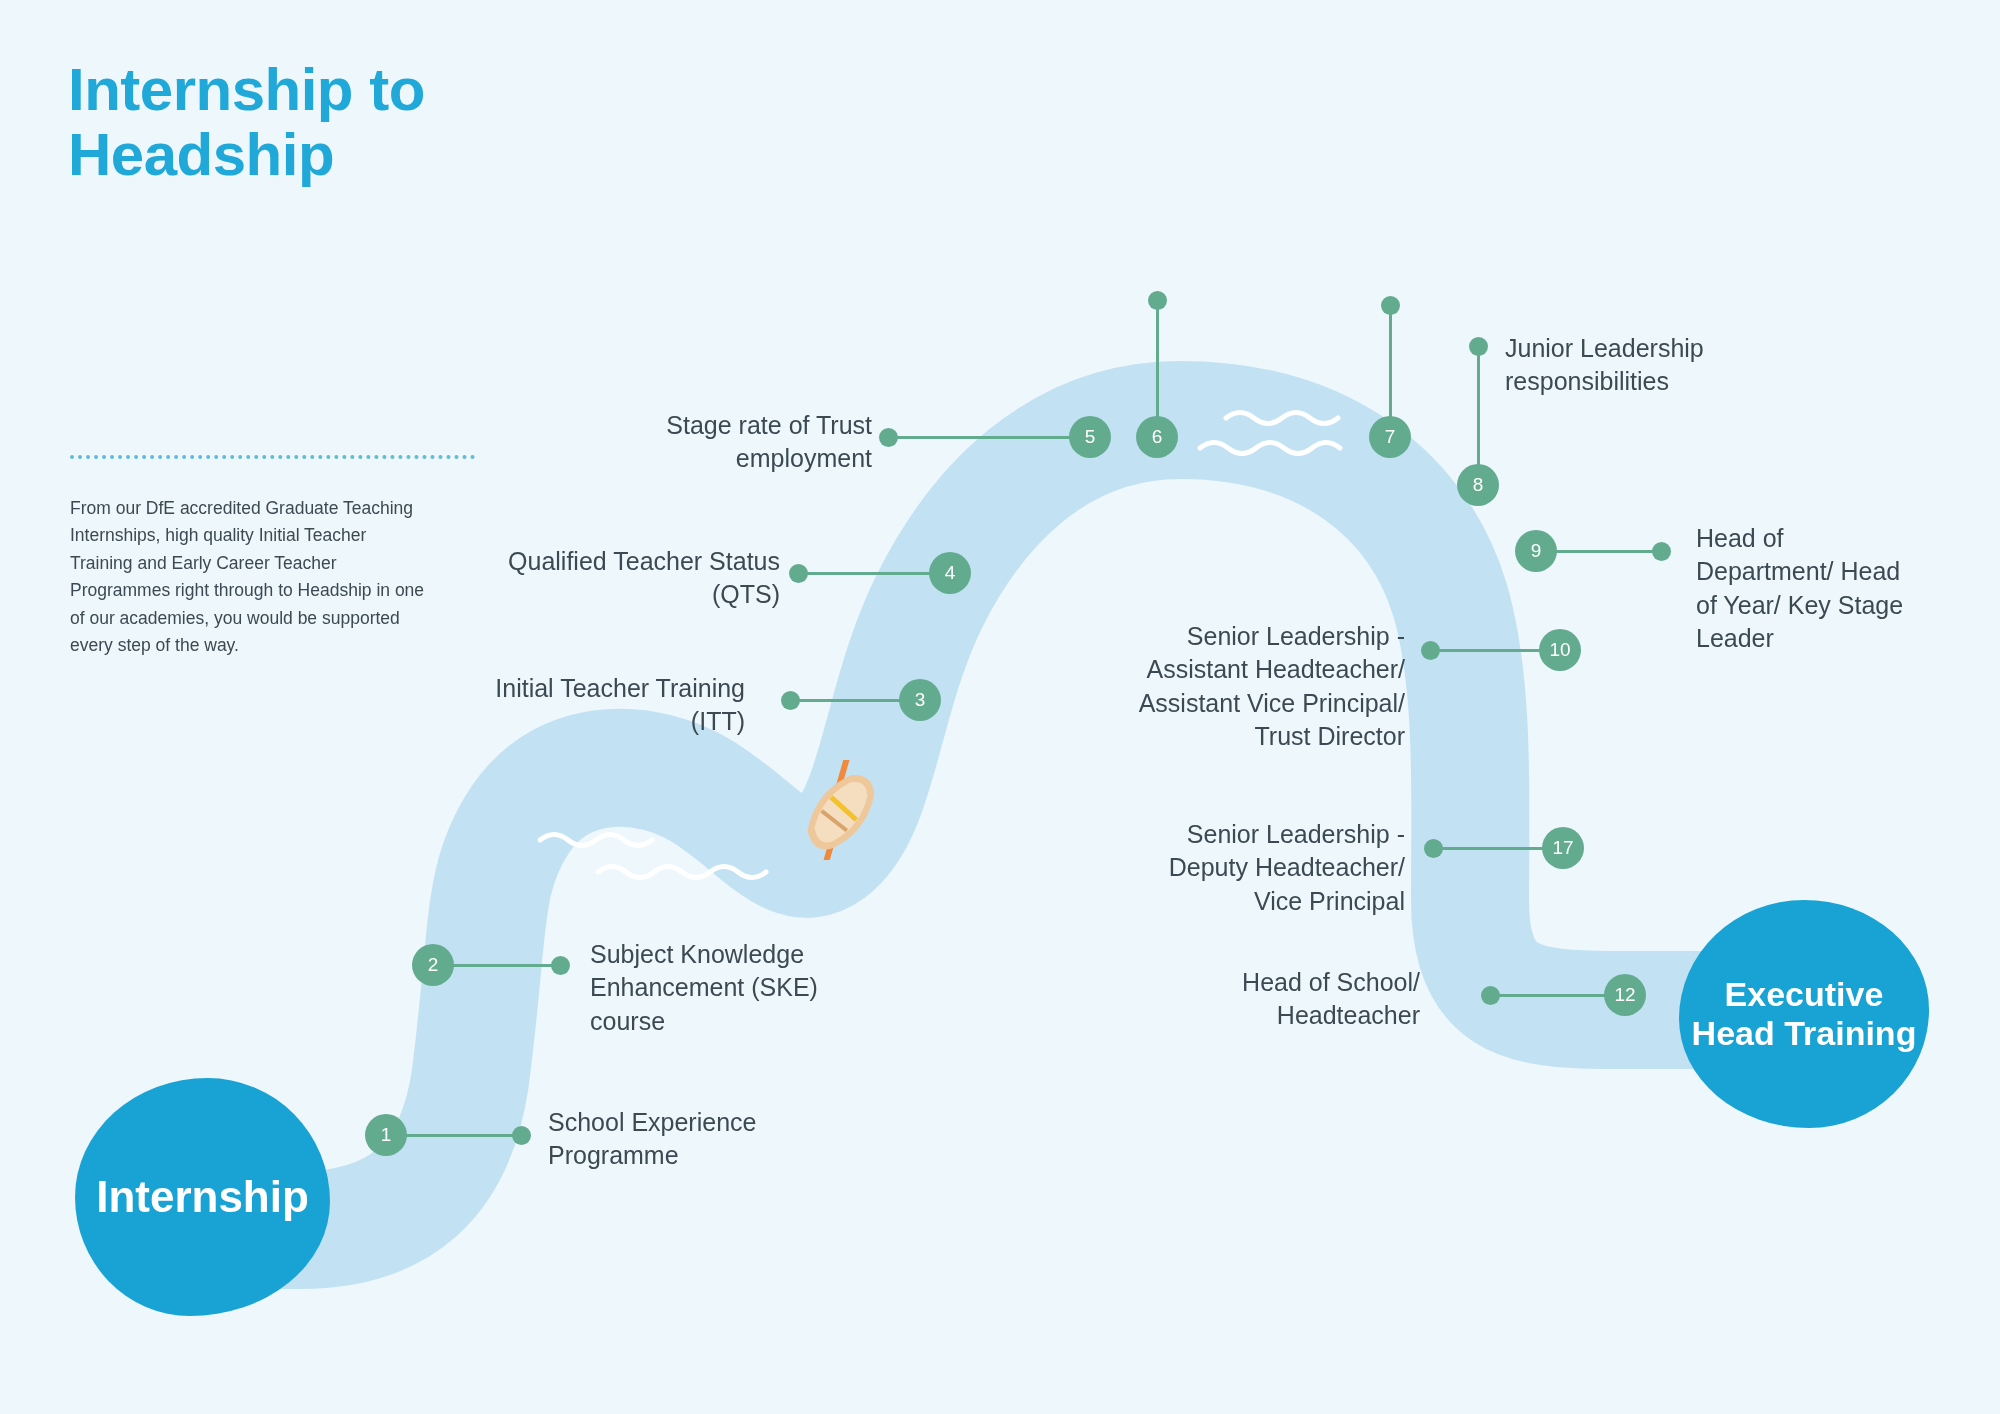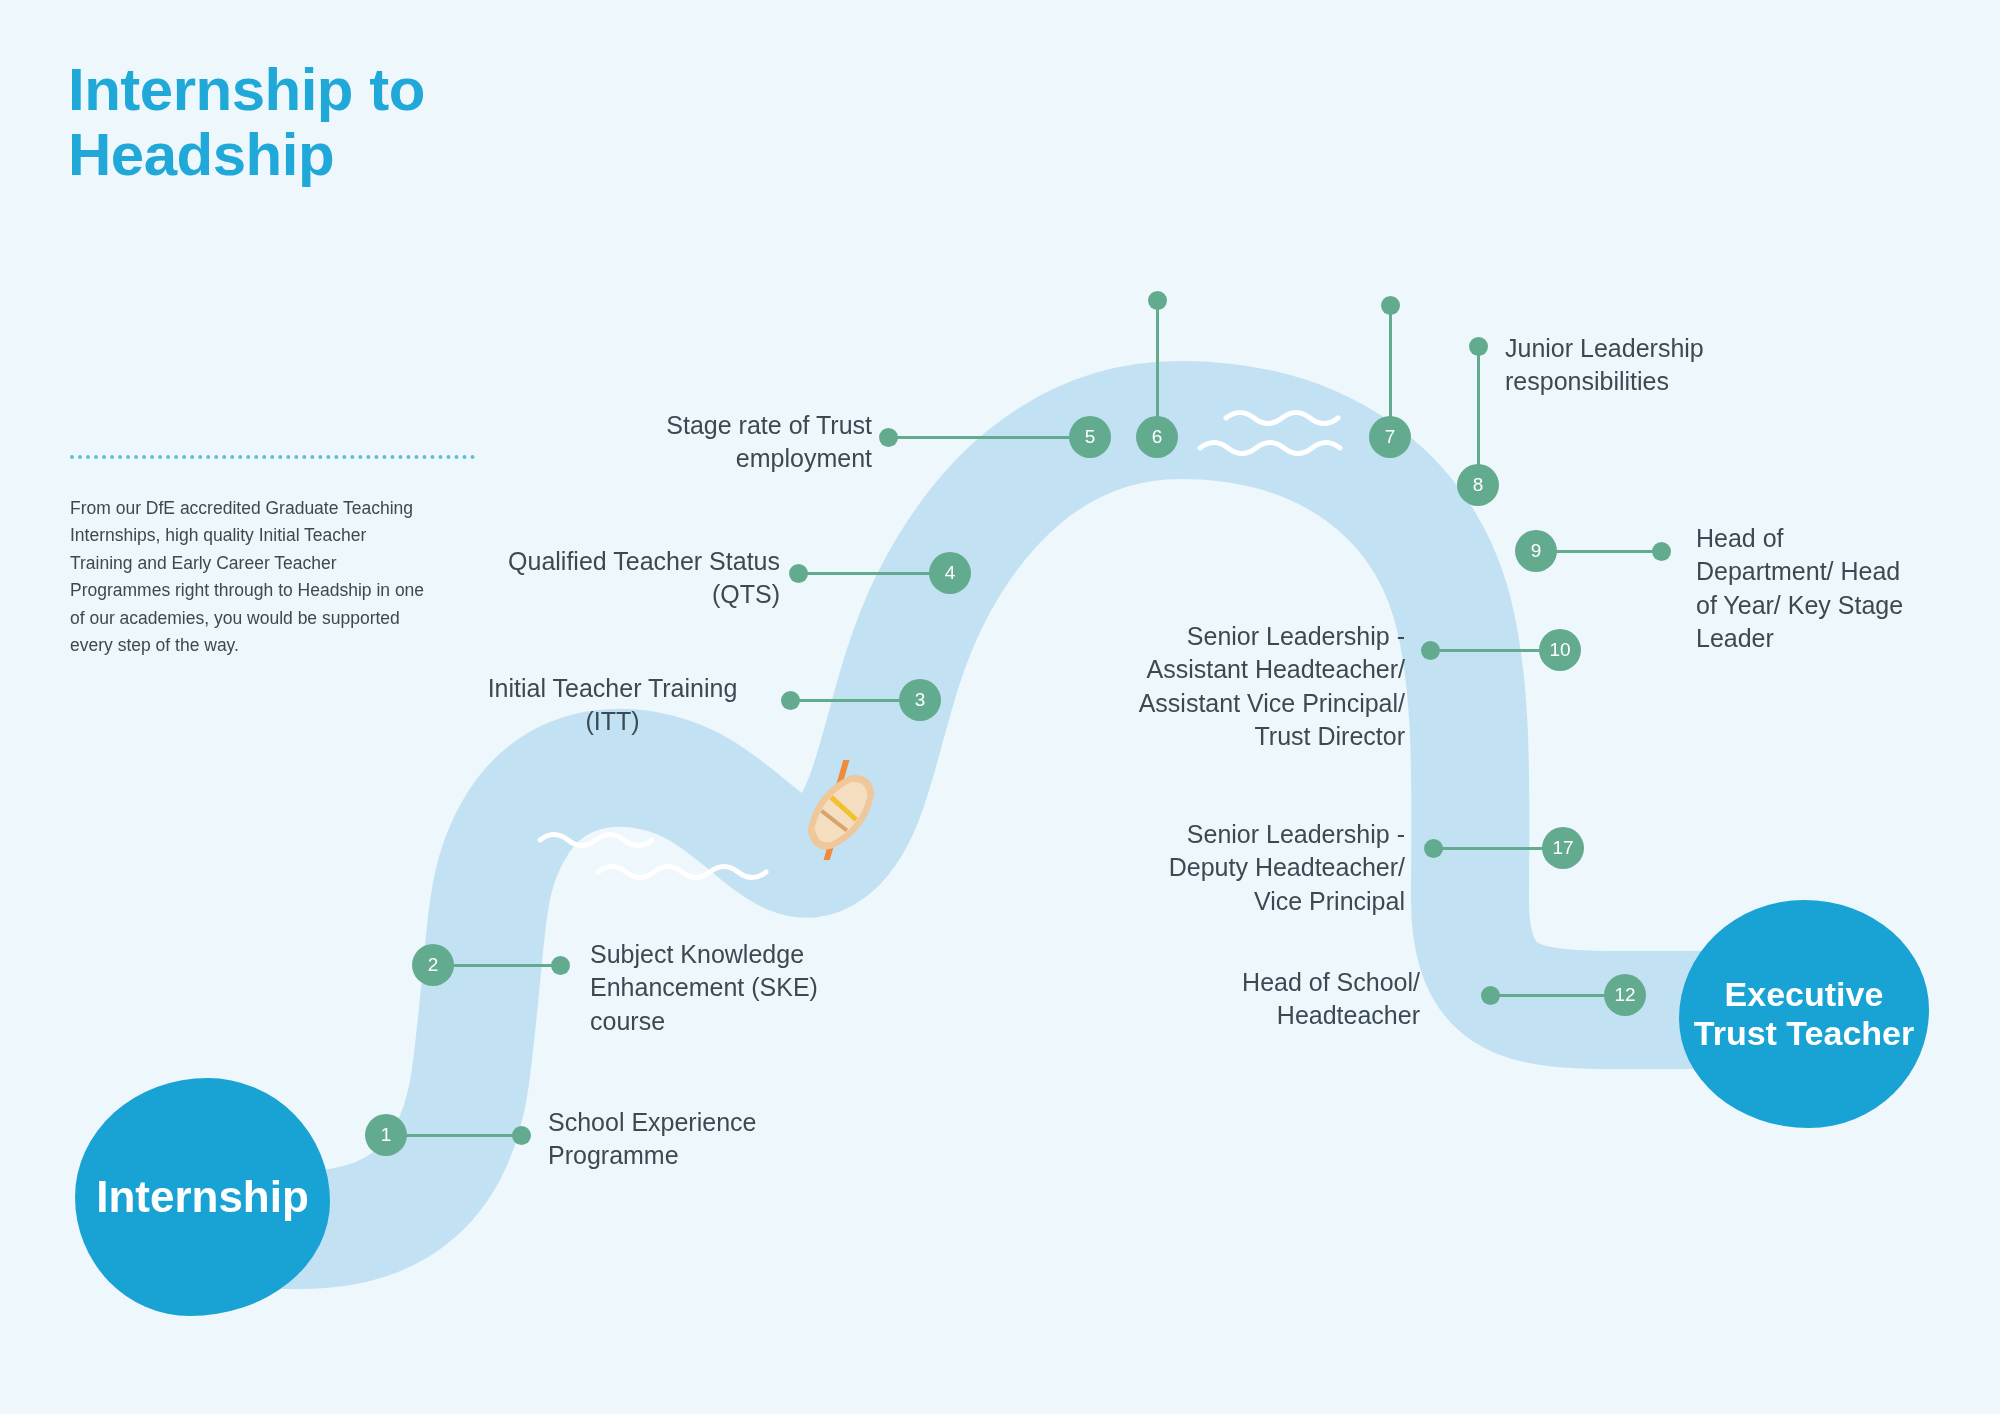--- a/index.html
+++ b/index.html
@@ -175,37 +175,37 @@
       <path d="M 36,22 C 27,42 27,60 36,80 C 46,88 52,88 58,80 C 67,60 67,42 58,22 C 50,14 44,14 36,22 Z" fill="#f5ddc0"></path>
       <rect x="30" y="44" width="34" height="5" fill="#f2c12e" transform="rotate(4 47 46)"></rect>
       <rect x="31" y="60" width="32" height="4" fill="#d9a46a"></rect>
     </g>
   </svg>
 
   <div class="bubble" id="bubble-start">
     <span>Internship</span>
   </div>
   <div class="bubble" id="bubble-end">
-    <span>Executive Trust Teacher</span>
+    <span>Executive Head Training</span>
   </div>
 
   <div class="connector conn-h" style="left:399px; top:1135px; width:122px;"></div>
   <div class="dot" style="left:521px; top:1135px;"></div>
   <div class="node" style="left:386px; top:1135px;">1</div>
   <div class="label right" style="left:548px; top:1106px; width:300px;">School Experience Programme</div>
 
   <div class="connector conn-h" style="left:433px; top:965px; width:127px;"></div>
   <div class="dot" style="left:560px; top:965px;"></div>
   <div class="node" style="left:433px; top:965px;">2</div>
   <div class="label right" style="left:590px; top:938px; width:275px;">Subject Knowledge Enhancement (SKE) course</div>
 
   <div class="connector conn-h" style="left:790px; top:700px; width:130px;"></div>
   <div class="dot" style="left:790px; top:700px;"></div>
   <div class="node" style="left:920px; top:700px;">3</div>
-  <div class="label left" style="left:460px; top:672px; width:305px;text-align:center;">Initial Teacher Training (ITT)</div>
+  <div class="label left" style="left:440px; top:672px; width:305px;">Initial Teacher Training (ITT)</div>
 
   <div class="connector conn-h" style="left:798px; top:573px; width:152px;"></div>
   <div class="dot" style="left:798px; top:573px;"></div>
   <div class="node" style="left:950px; top:573px;">4</div>
   <div class="label left" style="left:440px; top:545px; width:340px;">Qualified Teacher Status (QTS)</div>
 
   <div class="connector conn-h" style="left:888px; top:437px; width:202px;"></div>
   <div class="dot" style="left:888px; top:437px;"></div>
   <div class="node" style="left:1090px; top:437px;">5</div>
   <div class="label left" style="left:590px; top:409px; width:282px;">Stage rate of Trust employment</div>

